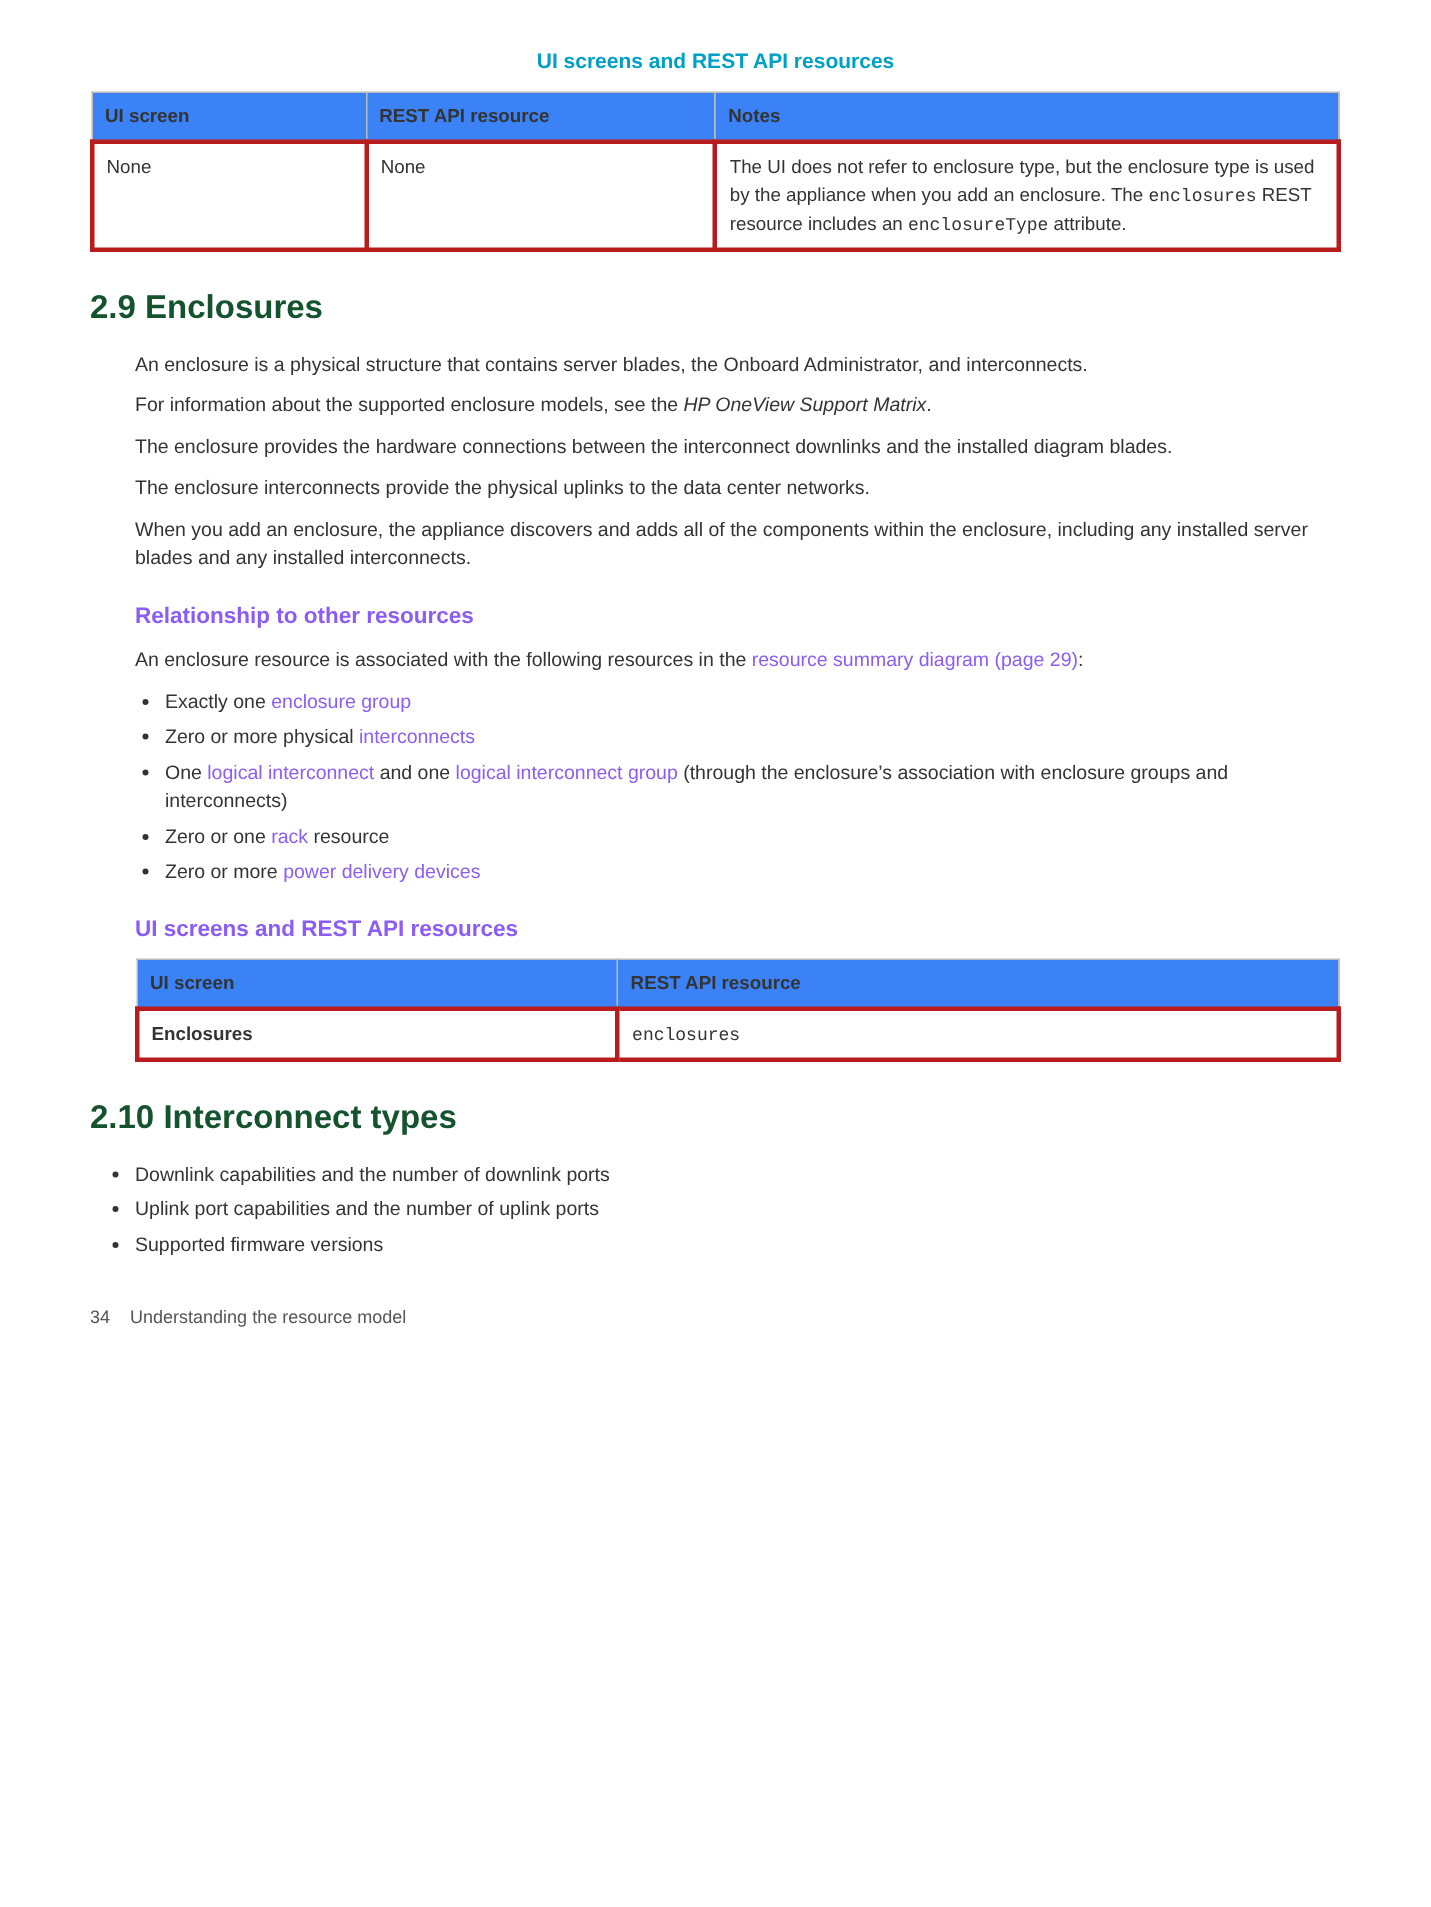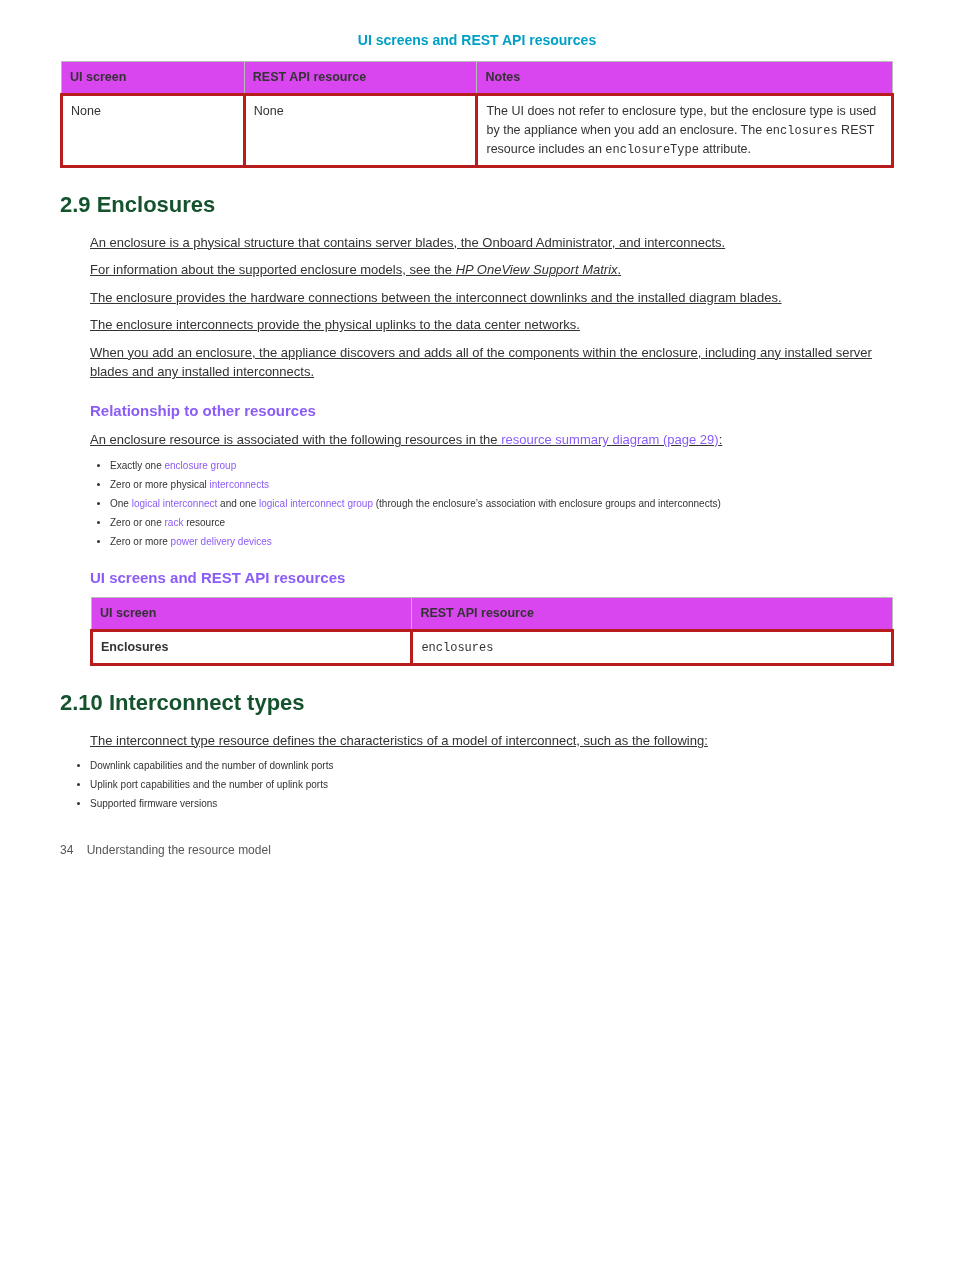--- a/index.html
+++ b/index.html
@@ -18,21 +18,21 @@
       margin-bottom: 10px;
       text-align: center;
     }
     table {
       width: 100%;
       border-collapse: collapse;
       margin-bottom: 20px;
       font-size: 12.5px;
     }
     table th {
-      background: #d946ef;
+      background: #3b82f6;
       border: 1px solid #bbb;
       padding: 6px 8px;
       text-align: left;
       font-weight: bold;
     }
     table td {
       border: 3px solid #b91c1c;
       padding: 6px 8px;
       vertical-align: top;
     }
@@ -45,32 +45,31 @@
     .sub-heading {
       color: #8b5cf6;
       font-size: 15px;
       font-weight: bold;
       margin: 18px 0 8px 0;
     }
     .body-text {
       margin-bottom: 8px;
       font-size: 13px;
       color: #333;
-      text-decoration: underline;
     }
     .link {
       color: #8b5cf6;
       text-decoration: none;
     }
     ul {
       margin: 6px 0 10px 20px;
     }
     ul li {
       margin-bottom: 4px;
-      font-size: 10px;
+      font-size: 13px;
     }
     code {
       font-family: "Courier New", Courier, monospace;
       font-size: 12px;
     }
     .footer-text {
       margin-top: 30px;
       font-size: 12px;
       color: #555;
     }
@@ -166,21 +165,20 @@
           <td><code>enclosures</code></td>
         </tr>
       </tbody>
     </table>
   </div>
 
 </div>
 
 <div>
   <div class="chapter-heading">2.10 Interconnect types</div>
-  <p class="body-text indent">The interconnect type resource defines the characteristics of a model of interconnect, such as the following:</p>
   <ul class="indent">
     <li>Downlink capabilities and the number of downlink ports</li>
     <li>Uplink port capabilities and the number of uplink ports</li>
     <li>Supported firmware versions</li>
   </ul>
 </div>
 
 <div class="footer-text">
   <span>34</span>&nbsp;&nbsp;&nbsp;&nbsp;<span>Understanding the resource model</span>
 </div>

